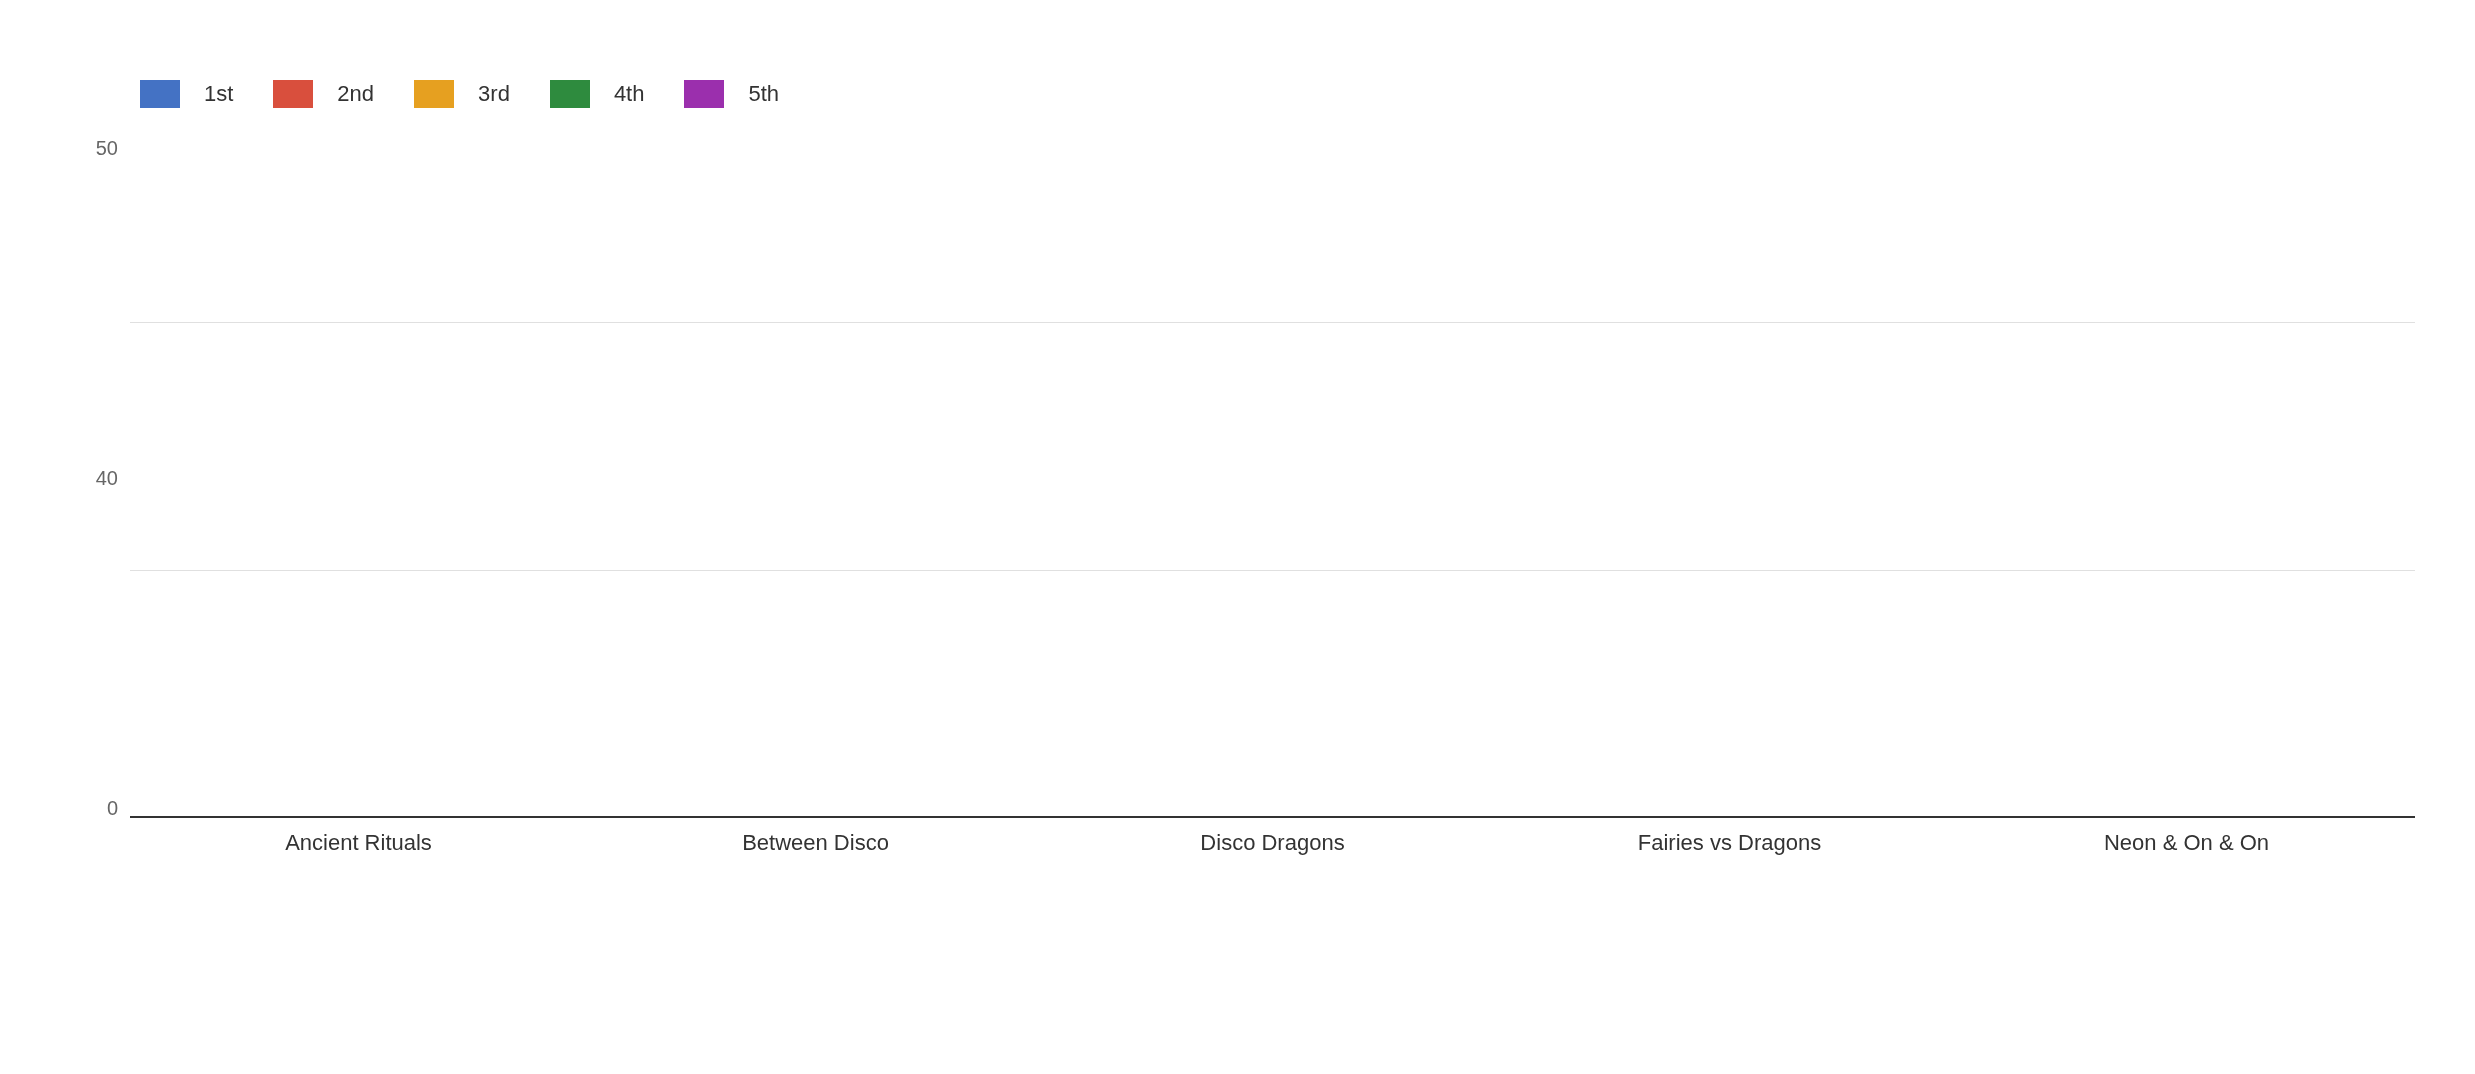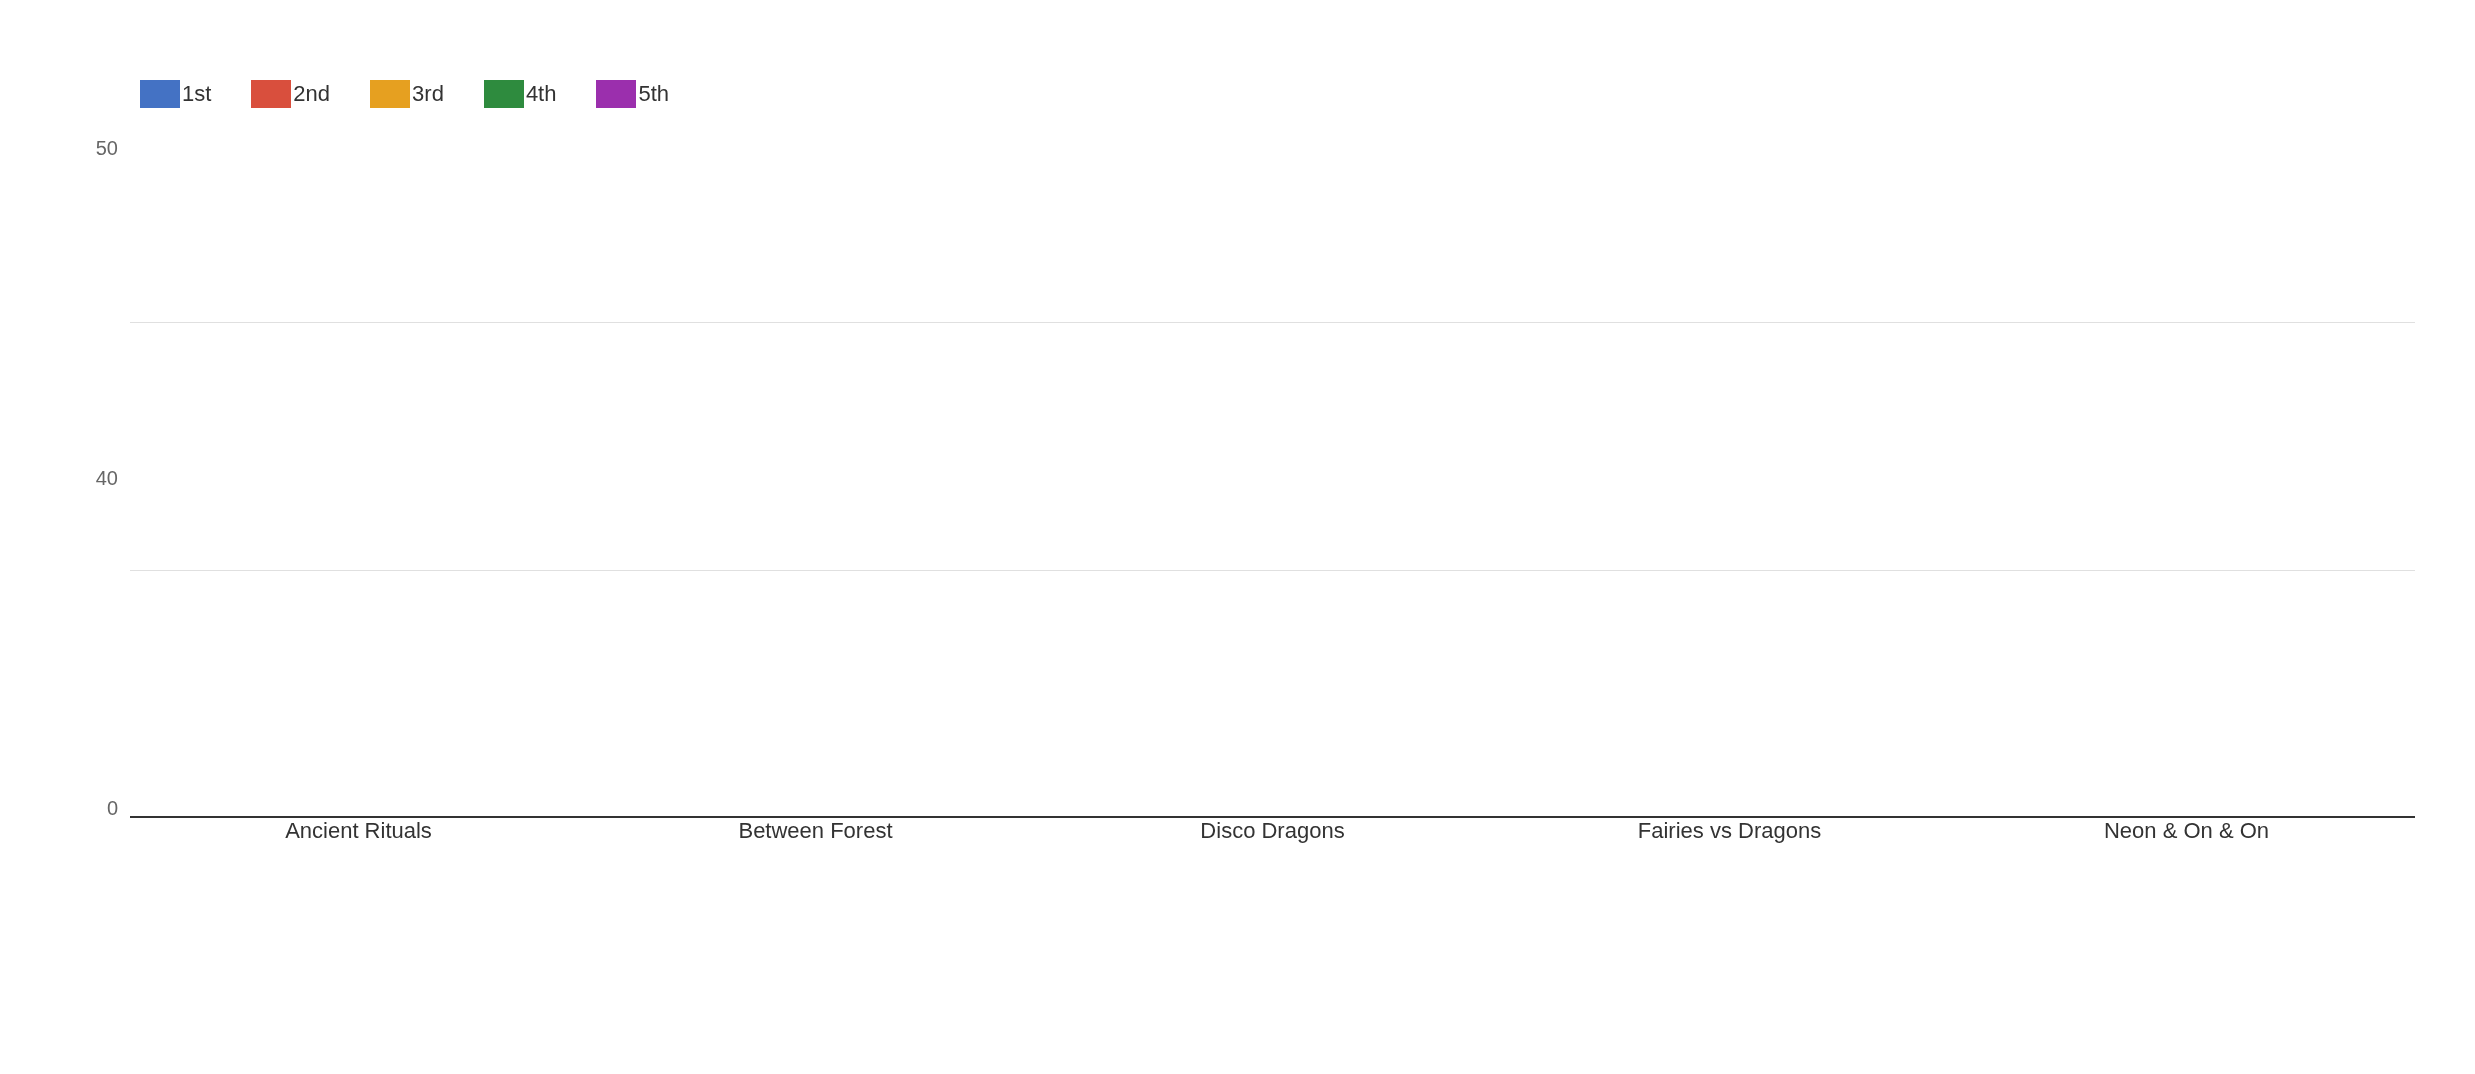--- a/index.html
+++ b/index.html
@@ -23,21 +23,21 @@
     .legend {
       display: flex;
       align-items: center;
       gap: 40px;
       margin-bottom: 30px;
       margin-left: 80px;
     }
     .legend-item {
       display: flex;
       align-items: center;
-      gap: 2px;
+      gap: 24px;
       font-size: 22px;
       color: #333;
     }
     .legend-swatch {
       width: 40px;
       height: 28px;
       display: inline-block;
     }
     .chart-area {
       position: relative;
@@ -97,21 +97,21 @@
       border-radius: 2px 2px 0 0;
     }
     .x-axis {
       position: absolute;
       bottom: 0;
       left: 0;
       right: 0;
       height: 50px;
       display: flex;
       justify-content: space-around;
-      align-items: flex-start;
+      align-items: center;
     }
     .x-label {
       font-size: 22px;
       color: #333;
       text-align: center;
       width: 320px;
     }
     .baseline {
       position: absolute;
       bottom: 50px;
@@ -195,20 +195,20 @@
           <div class="group">
             <div class="bar" style="height: 47.2727%; background: rgb(68, 114, 196);"></div>
             <div class="bar" style="height: 69.0909%; background: rgb(217, 79, 61);"></div>
             <div class="bar" style="height: 47.2727%; background: rgb(230, 160, 32);"></div>
             <div class="bar" style="height: 54.5455%; background: rgb(46, 139, 62);"></div>
             <div class="bar" style="height: 63.6364%; background: rgb(155, 47, 173);"></div>
           </div>
         </div>
       <div class="x-axis" id="x-axis" style="height: 50px;">
           <div class="x-label">Ancient Rituals</div>
-          <div class="x-label">Between Forest</div>
+          <div class="x-label">Between Disco</div>
           <div class="x-label">Disco Dragons</div>
           <div class="x-label">Fairies vs Dragons</div>
           <div class="x-label">Neon &amp; On &amp; On</div>
         </div>
     </div>
   </div>
 </div>
 
 </body></html>

